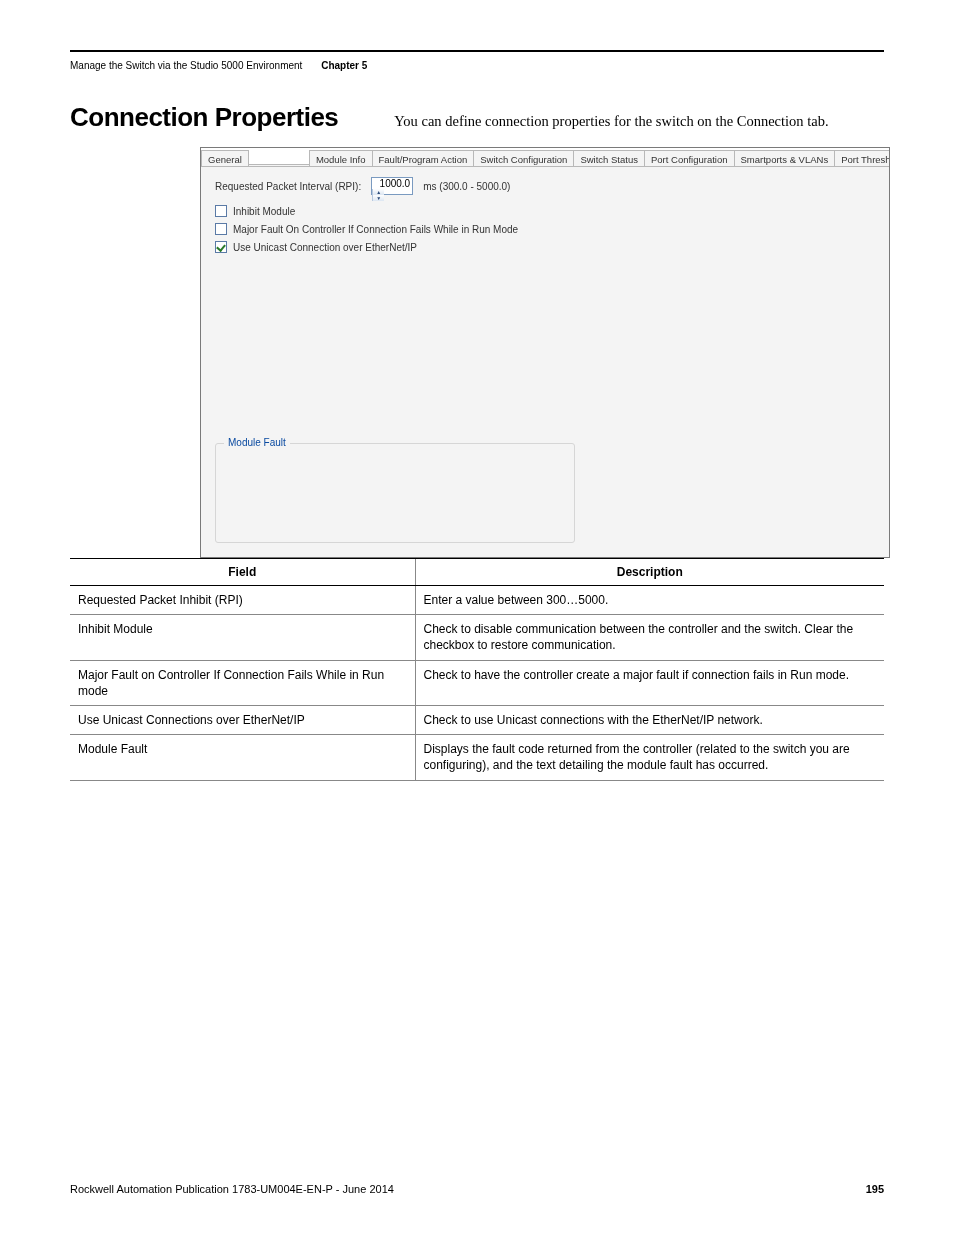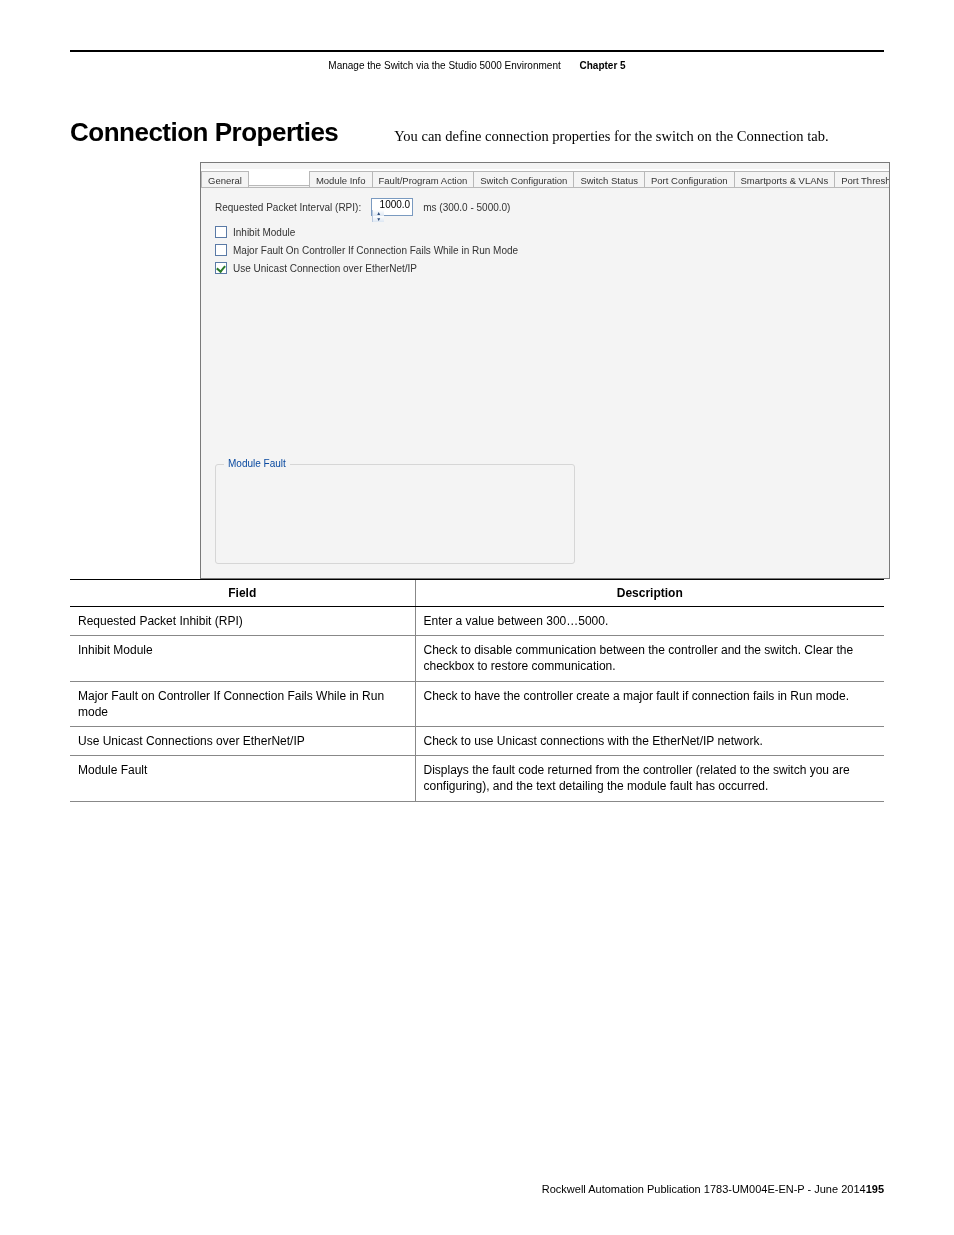--- a/index.html
+++ b/index.html
@@ -13,22 +13,22 @@
   }
   .page {
     padding: 50px 70px 40px 70px;
   }
   .top-rule {
     border-top: 2px solid #000;
     margin-bottom: 6px;
   }
   .header-line {
     font-size: 10px;
-    text-align: center;
-    margin-bottom: 46px;
+    text-align: left;
+    margin-bottom: 31px;
     padding-top: 2px;
   }
   .header-line .chap { font-weight: bold; margin-left: 16px; }
   .title-row {
     display: flex;
     align-items: baseline;
     margin-bottom: 14px;
   }
   .section-title {
     font-family: "Arial Narrow", Arial, sans-serif;
@@ -53,21 +53,20 @@
     font-size: 10px;
     color: #333;
   }
   .tabs {
     display: flex;
     background: #fff;
     border-bottom: 1px solid #b8b8b8;
     align-items: flex-end;
     overflow: hidden;
     white-space: nowrap;
-    margin-top: 6px;
   }
   .tab {
     padding: 3px 6px 2px 6px;
     border: 1px solid #b8b8b8;
     border-bottom: none;
     margin-right: -1px;
     background: #f4f4f4;
     font-size: 9.5px;
     position: relative;
     top: 1px;
@@ -203,21 +202,21 @@
   .footer {
     position: absolute;
     bottom: 40px;
     left: 70px;
     right: 70px;
     display: flex;
     justify-content: space-between;
     font-family: "Arial Narrow", Arial, sans-serif;
     font-size: 11px;
   }
-  .footer .center { flex: 1; text-align: right; }
+  .footer .center { flex: 1; text-align: left; }
   .footer .num { font-weight: bold; }
 </style>
 </head>
 <body>
 
 <div class="page">
   <div class="top-rule"></div>
   <div class="header-line">
     <span>Manage the Switch via the Studio 5000 Environment</span>
     <span class="chap">Chapter 5</span>

